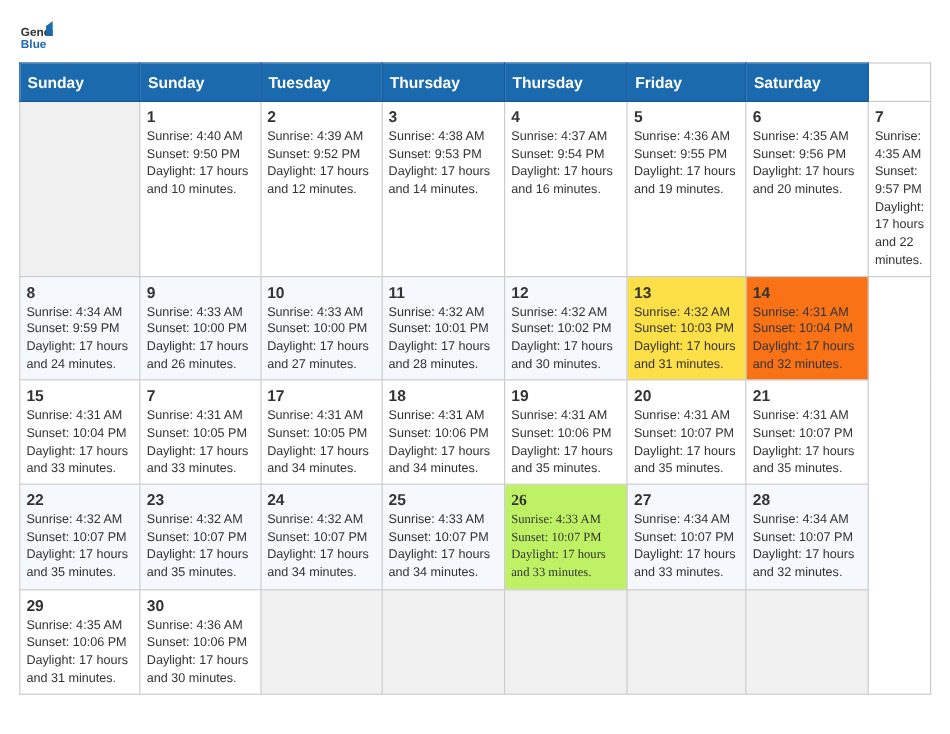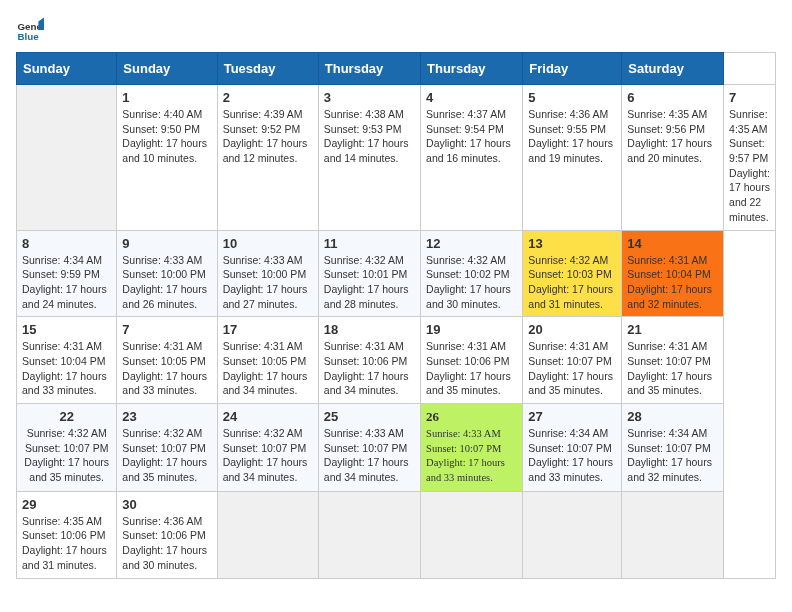--- a/index.html
+++ b/index.html
@@ -202,21 +202,21 @@
         <td style="background: rgb(255, 255, 255);">
           <span class="day-number">20</span>
           <div class="day-info">Sunrise: 4:31 AM<br>Sunset: 10:07 PM<br>Daylight: 17 hours and 35 minutes.</div>
         </td>
         <td style="background: rgb(255, 255, 255);">
           <span class="day-number">21</span>
           <div class="day-info">Sunrise: 4:31 AM<br>Sunset: 10:07 PM<br>Daylight: 17 hours and 35 minutes.</div>
         </td>
       </tr>
       <tr>
-        <td style="background: rgb(245, 248, 252); text-align: center;">
+        <td style="background: rgb(245, 248, 252);">
           <span class="day-number">22</span>
           <div class="day-info">Sunrise: 4:32 AM<br>Sunset: 10:07 PM<br>Daylight: 17 hours and 35 minutes.</div>
         </td>
         <td style="background: rgb(245, 248, 252);">
           <span class="day-number">23</span>
           <div class="day-info">Sunrise: 4:32 AM<br>Sunset: 10:07 PM<br>Daylight: 17 hours and 35 minutes.</div>
         </td>
         <td style="background: rgb(245, 248, 252);">
           <span class="day-number">24</span>
           <div class="day-info">Sunrise: 4:32 AM<br>Sunset: 10:07 PM<br>Daylight: 17 hours and 34 minutes.</div>

